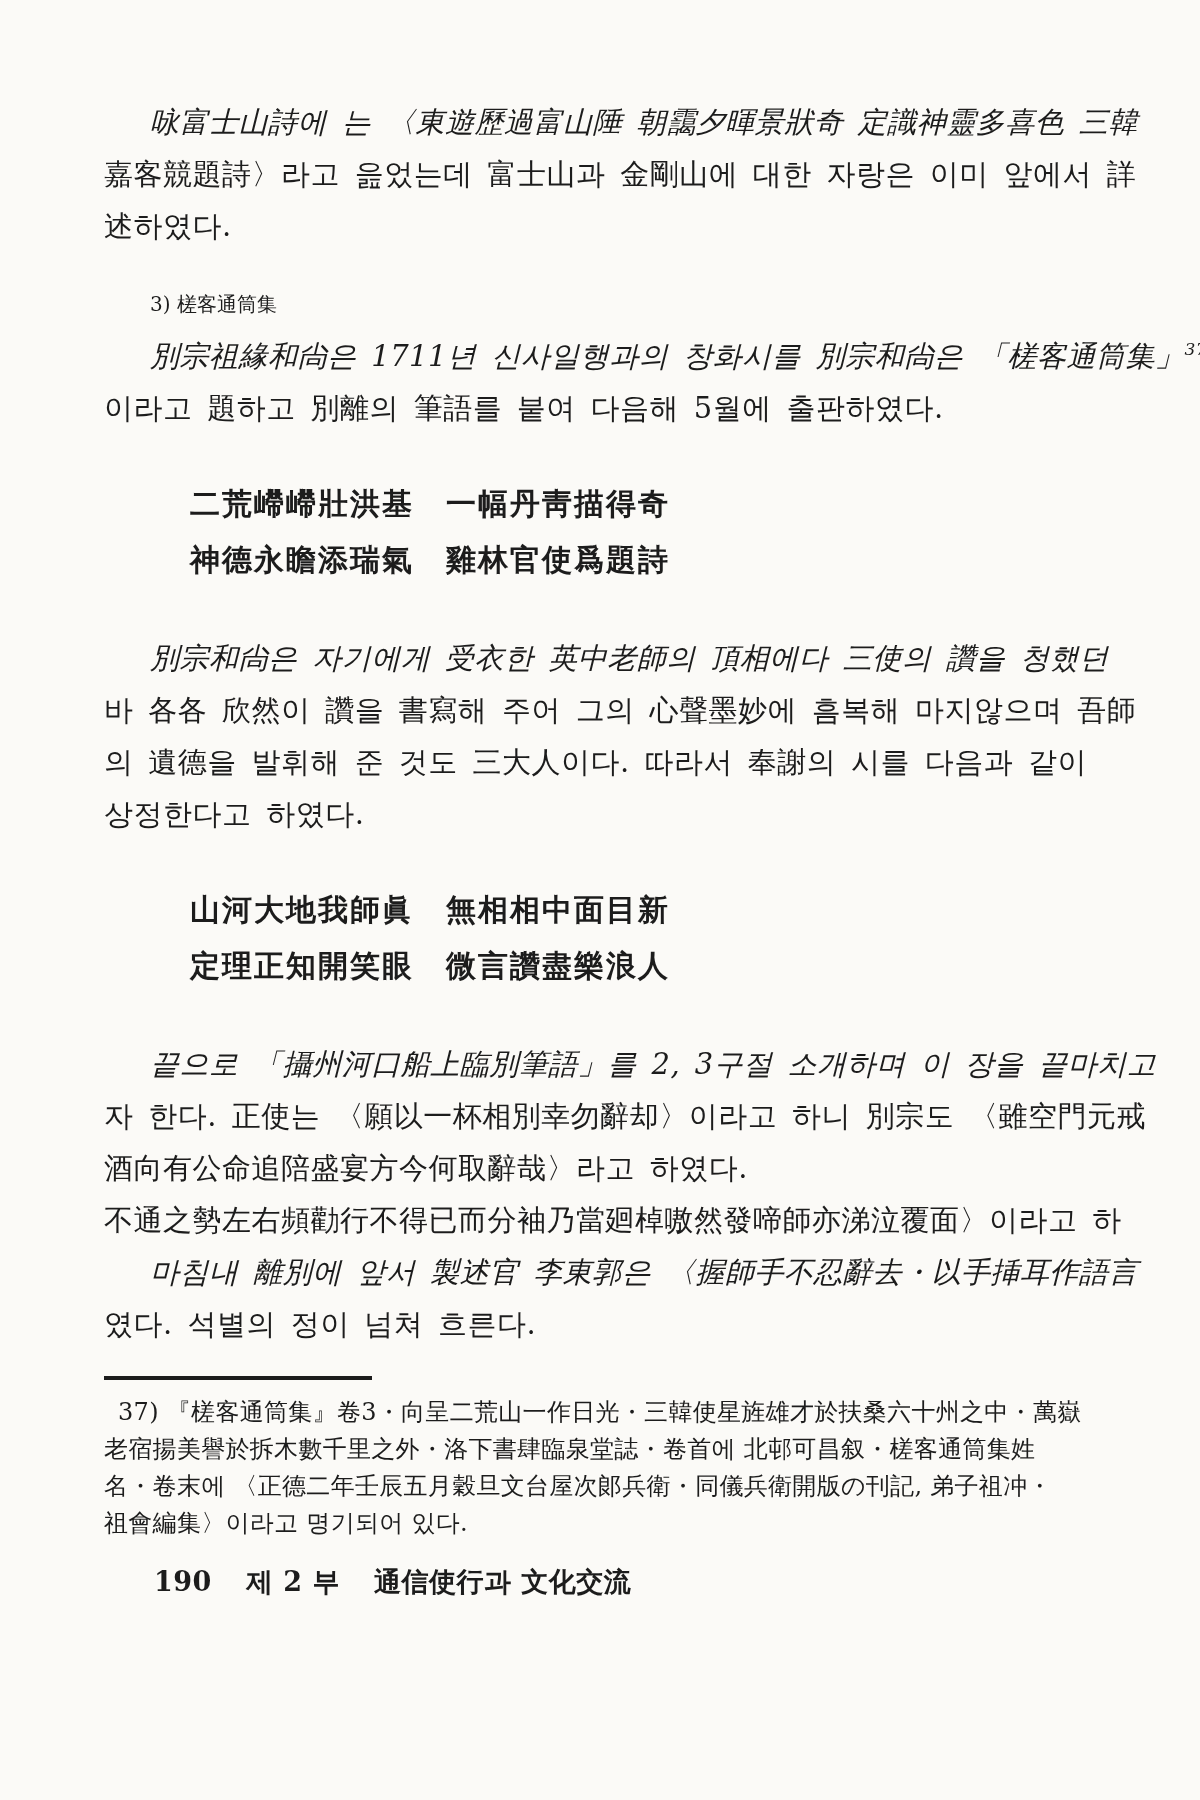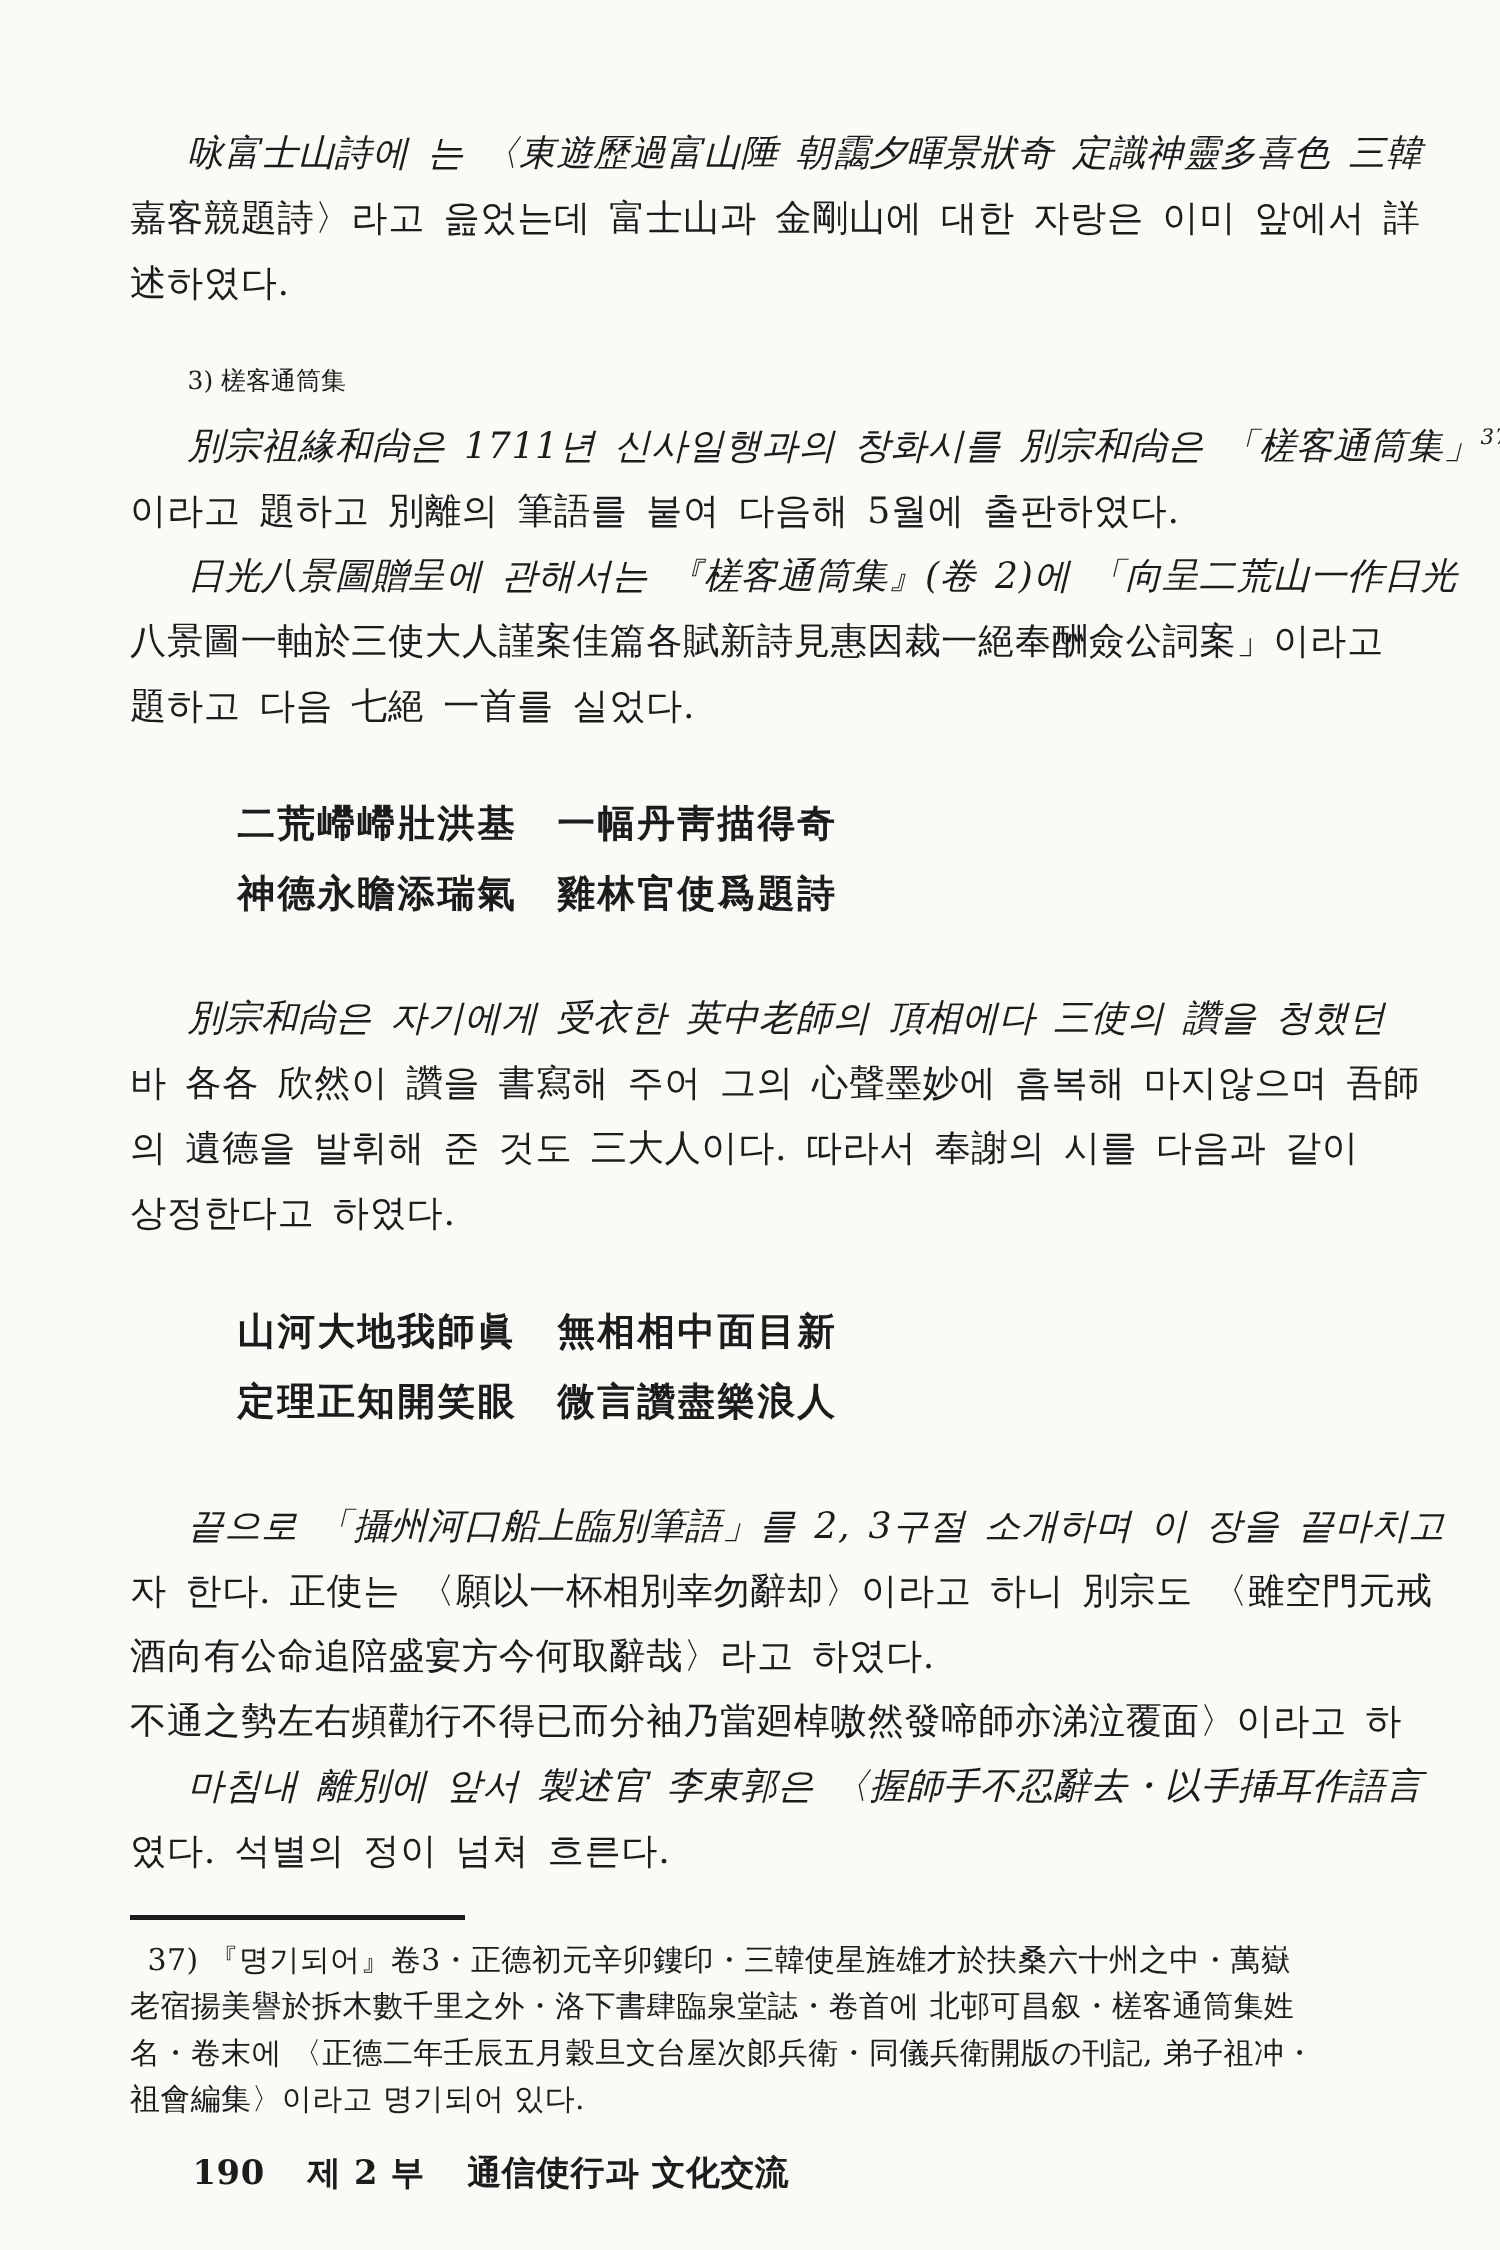--- a/index.html
+++ b/index.html
@@ -99,25 +99,20 @@
 
   <div class="heading">3) 槎客通筒集</div>
 
   <div class="para">
     <div class="line indent">
       <span>別宗祖緣和尙은 1711년 신사일행과의  창화시를 別宗和尙은 「槎客通筒集」</span><sup class="fnref">37)</sup>
     </div>
     <div class="line">이라고 題하고 別離의  筆語를 붙여  다음해 5월에  출판하였다.</div>
   </div>
 
-  <div class="para">
-    <div class="line indent">日光八景圖贈呈에  관해서는 『槎客通筒集』(卷 2)에 「向呈二荒山一作日光</div>
-    <div class="line">八景圖一軸於三使大人謹案佳篇各賦新詩見惠因裁一絕奉酬僉公詞案」이라고</div>
-    <div class="line">題하고 다음  七絕  一首를  실었다.</div>
-  </div>
 
   <div class="poem">
     <div class="line">二荒嵽嵽壯洪基　一幅丹靑描得奇</div>
     <div class="line">神德永瞻添瑞氣　雞林官使爲題詩</div>
   </div>
 
   <div class="para">
     <div class="line indent">別宗和尙은 자기에게  受衣한  英中老師의  頂相에다  三使의  讚을 청했던</div>
     <div class="line">바 各各 欣然이 讚을 書寫해 주어 그의 心聲墨妙에  흠복해  마지않으며  吾師</div>
     <div class="line">의  遺德을  발휘해  준  것도  三大人이다.  따라서  奉謝의  시를  다음과  같이</div>
@@ -138,21 +133,21 @@
   <div class="para">
     <div class="line">不通之勢左右頻勸行不得已而分袖乃當廻棹嗷然發啼師亦涕泣覆面〉이라고  하</div>
     <div class="line indent">마침내  離別에  앞서  製述官  李東郭은 〈握師手不忍辭去・以手挿耳作語言</div>
     <div class="line">였다.  석별의  정이  넘쳐  흐른다.</div>
   </div>
 
   <hr class="footnote-rule">
 
   <div class="footnote">
     <div class="line fn-first">
-      <span class="fn-marker">37)</span><span>『명기되어』卷3・正德初元辛卯鏤印・三韓使星旌雄才於扶桑六十州之中・萬嶽</span>
+      <span class="fn-marker">37)</span><span>『槎客通筒集』卷3・向呈二荒山一作日光・三韓使星旌雄才於扶桑六十州之中・萬嶽</span>
     </div>
     <div class="line">老宿揚美譽於拆木數千里之外・洛下書肆臨泉堂誌・卷首에 北邨可昌叙・槎客通筒集姓</div>
     <div class="line">名・卷末에 〈正德二年壬辰五月穀旦文台屋次郞兵衛・同儀兵衛開版の刊記,  弟子祖冲・</div>
     <div class="line">祖會編集〉이라고 명기되어 있다.</div>
   </div>
 
   <div class="footer-line">
     <span>190</span><span>제 2 부</span><span>通信使行과 文化交流</span>
   </div>
 

